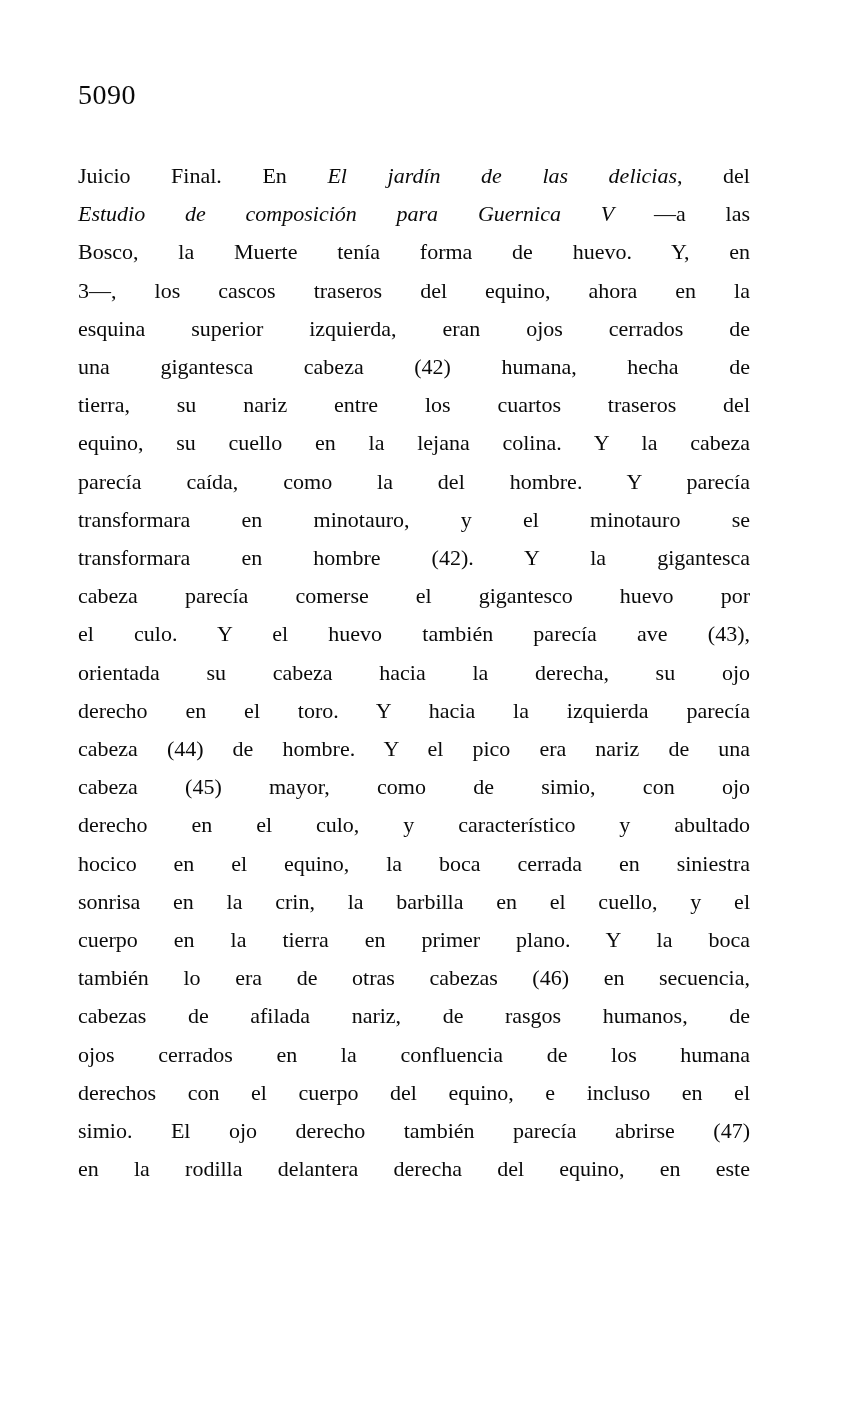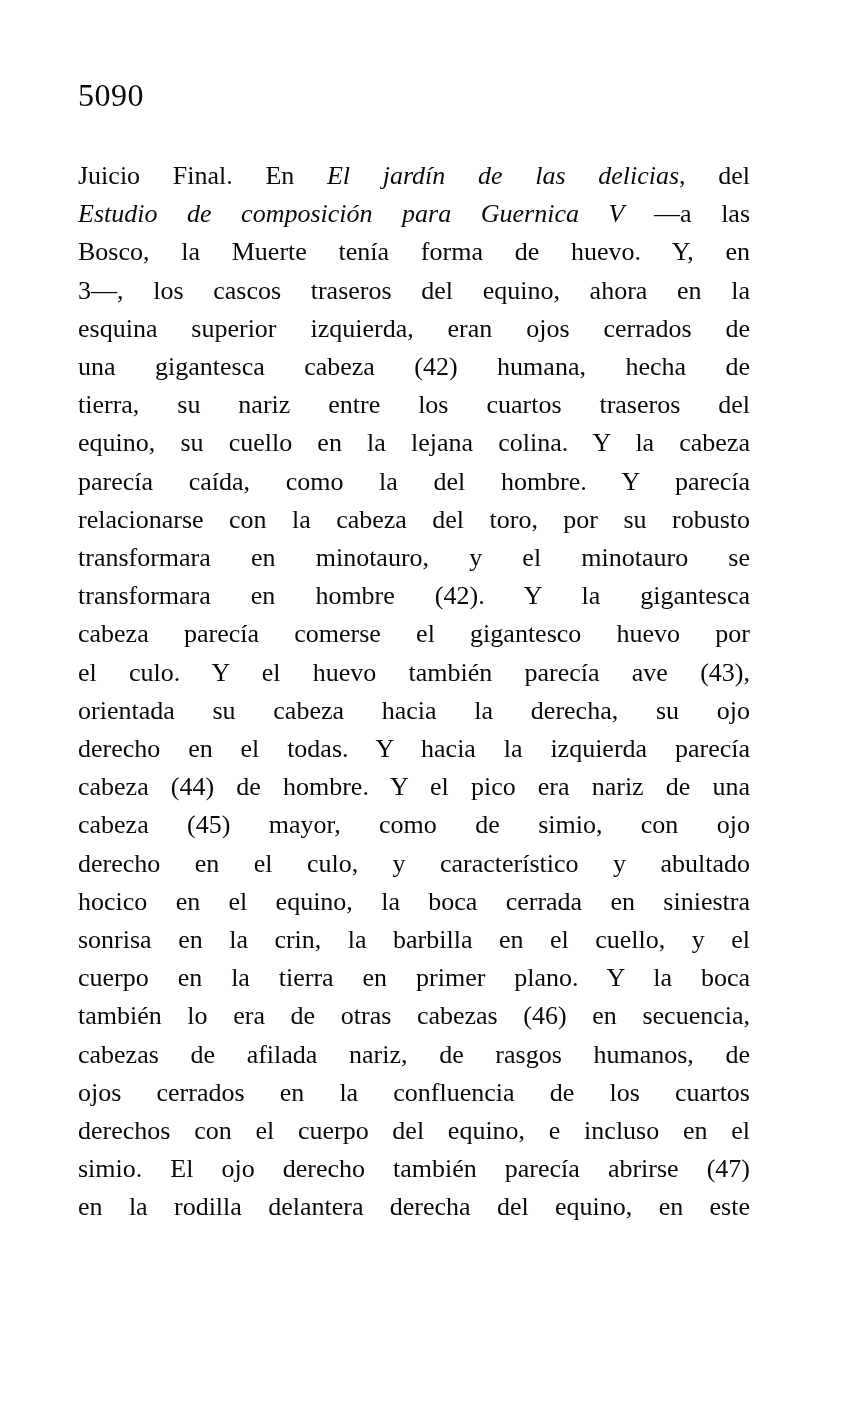--- a/index.html
+++ b/index.html
@@ -13,33 +13,33 @@
     height: 1417px;
     background: #ffffff;
     color: #0a0a0a;
     font-family: "Liberation Serif", serif;
     overflow: hidden;
   }
   .page-number {
     position: absolute;
     left: 78px;
     top: 79px;
-    font-size: 32px;
+    font-size: 28px;
     line-height: 32px;
     letter-spacing: 0.5px;
     color: #0a0a0a;
   }
   .body-text {
     position: absolute;
     left: 78px;
     top: 157px;
     width: 672px;
   }
   .text-line {
-    font-size: 26px;
+    font-size: 22px;
     line-height: 38.2px;
     text-align: justify;
     text-align-last: justify;
     color: #0a0a0a;
   }
   .text-line .italic {
     font-style: italic;
   }
 </style>
 </head>
@@ -50,33 +50,32 @@
   <div class="body-text">
       <div class="text-line"><span>Juicio Final. En </span><span class="italic">El jardín de las delicias</span><span>, del</span></div>
       <div class="text-line"><span class="italic">Estudio de composición para Guernica V</span><span> —a las</span></div>
       <div class="text-line"><span>Bosco, la Muerte tenía forma de huevo. Y, en</span></div>
       <div class="text-line"><span>3—, los cascos traseros del equino, ahora en la</span></div>
       <div class="text-line"><span>esquina superior izquierda, eran ojos cerrados de</span></div>
       <div class="text-line"><span>una gigantesca cabeza (42) humana, hecha de</span></div>
       <div class="text-line"><span>tierra, su nariz entre los cuartos traseros del</span></div>
       <div class="text-line"><span>equino, su cuello en la lejana colina. Y la cabeza</span></div>
       <div class="text-line"><span>parecía caída, como la del hombre. Y parecía</span></div>
-      <div class="text-line"><span>relacionarse con la cabeza del toro, por su robusto</span></div>
       <div class="text-line"><span>transformara en minotauro, y el minotauro se</span></div>
       <div class="text-line"><span>transformara en hombre (42). Y la gigantesca</span></div>
       <div class="text-line"><span>cabeza parecía comerse el gigantesco huevo por</span></div>
       <div class="text-line"><span>el culo. Y el huevo también parecía ave (43),</span></div>
       <div class="text-line"><span>orientada su cabeza hacia la derecha, su ojo</span></div>
-      <div class="text-line"><span>derecho en el todas. Y hacia la izquierda parecía</span></div>
+      <div class="text-line"><span>derecho en el toro. Y hacia la izquierda parecía</span></div>
       <div class="text-line"><span>cabeza (44) de hombre. Y el pico era nariz de una</span></div>
       <div class="text-line"><span>cabeza (45) mayor, como de simio, con ojo</span></div>
       <div class="text-line"><span>derecho en el culo, y característico y abultado</span></div>
       <div class="text-line"><span>hocico en el equino, la boca cerrada en siniestra</span></div>
       <div class="text-line"><span>sonrisa en la crin, la barbilla en el cuello, y el</span></div>
       <div class="text-line"><span>cuerpo en la tierra en primer plano. Y la boca</span></div>
       <div class="text-line"><span>también lo era de otras cabezas (46) en secuencia,</span></div>
       <div class="text-line"><span>cabezas de afilada nariz, de rasgos humanos, de</span></div>
-      <div class="text-line"><span>ojos cerrados en la confluencia de los cuartos</span></div>
+      <div class="text-line"><span>ojos cerrados en la confluencia de los humana</span></div>
       <div class="text-line"><span>derechos con el cuerpo del equino, e incluso en el</span></div>
       <div class="text-line"><span>simio. El ojo derecho también parecía abrirse (47)</span></div>
       <div class="text-line"><span>en la rodilla delantera derecha del equino, en este</span></div>
     </div>
 </div>
 
 </body></html>

